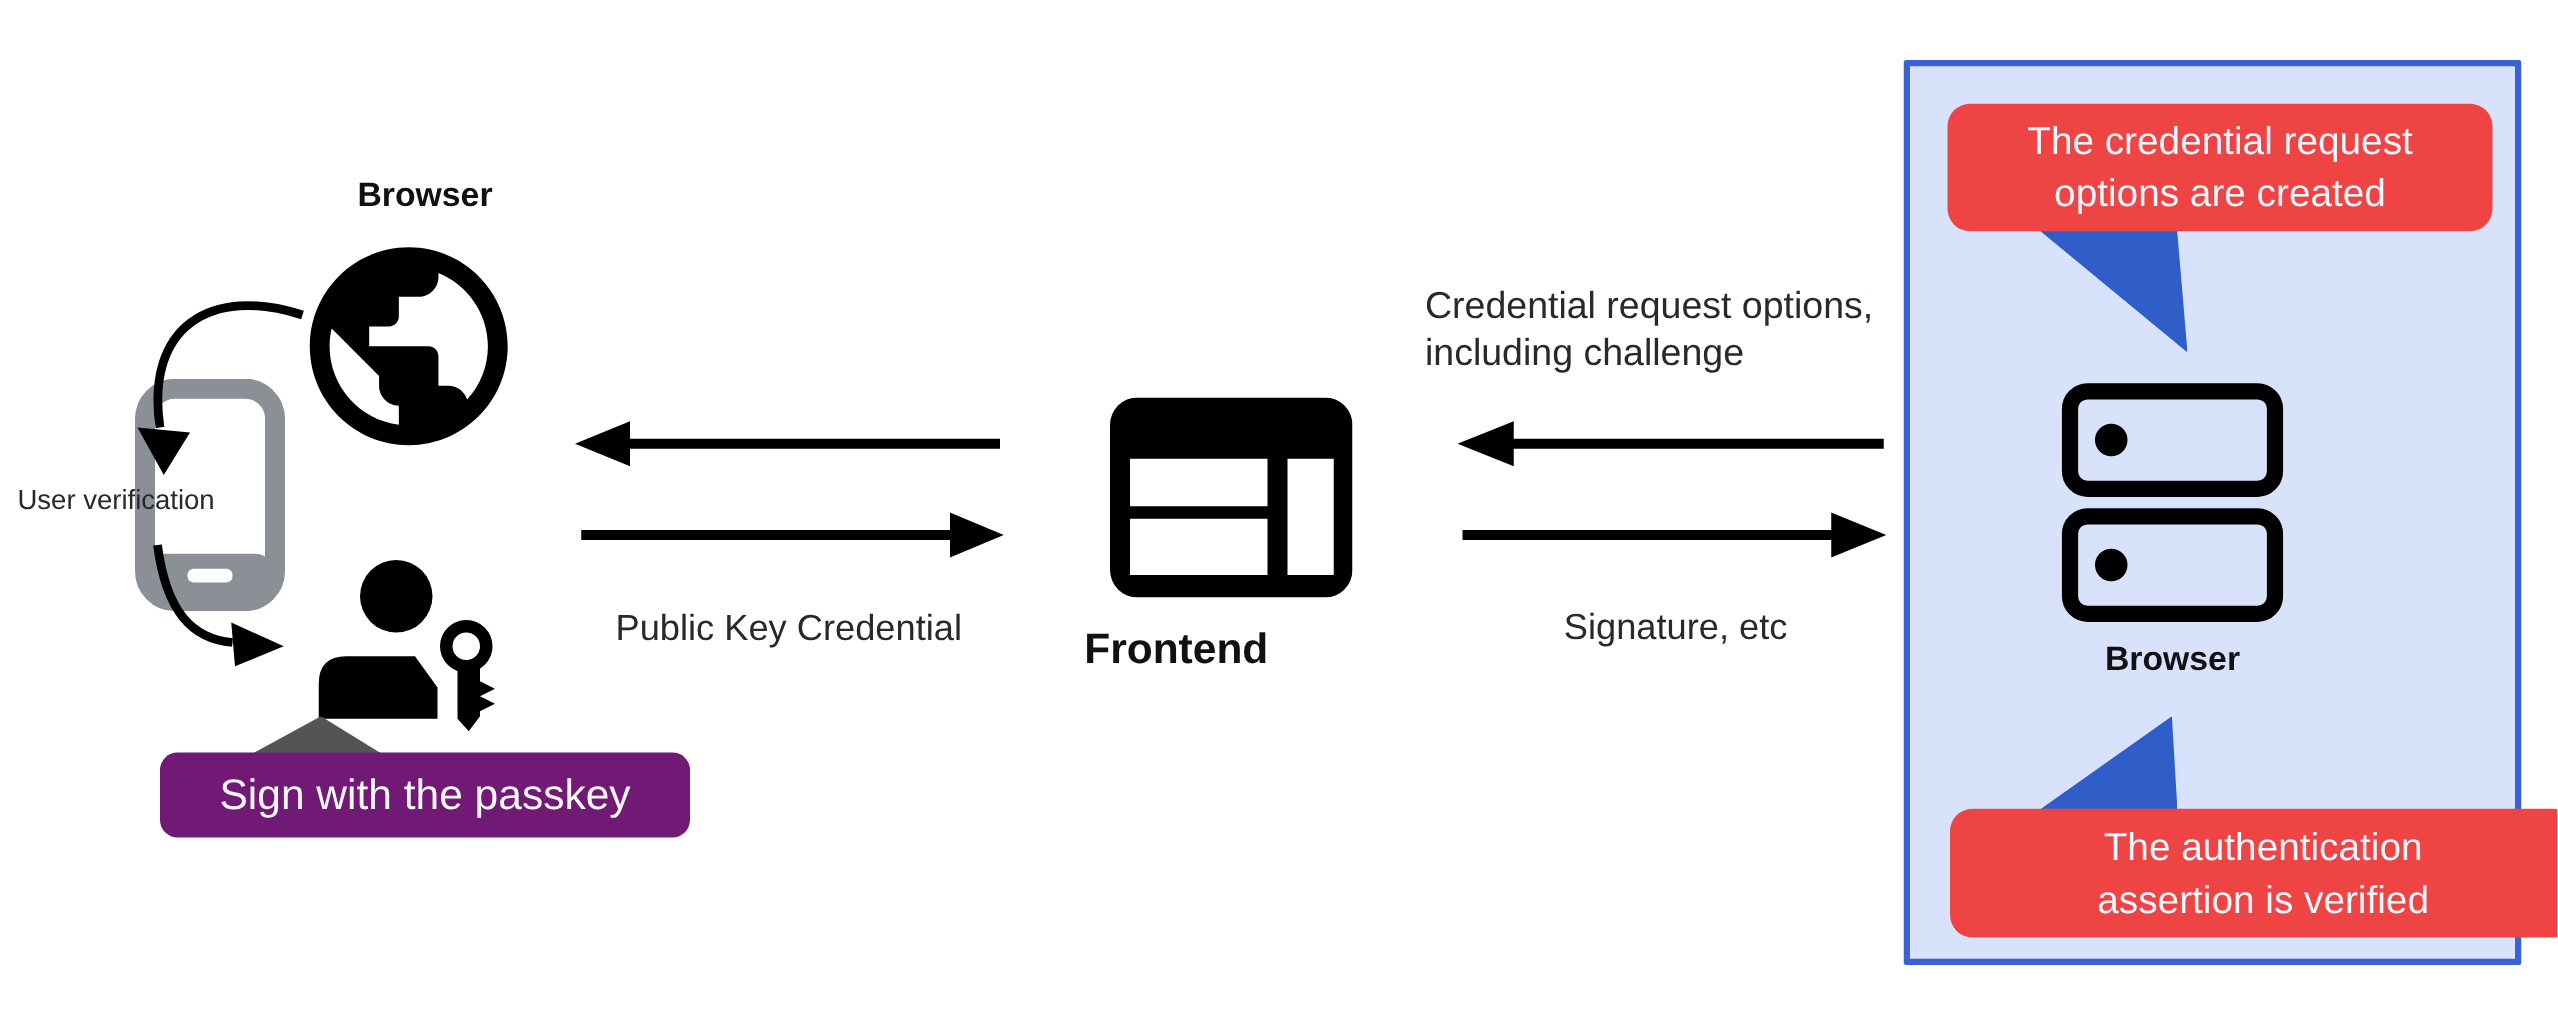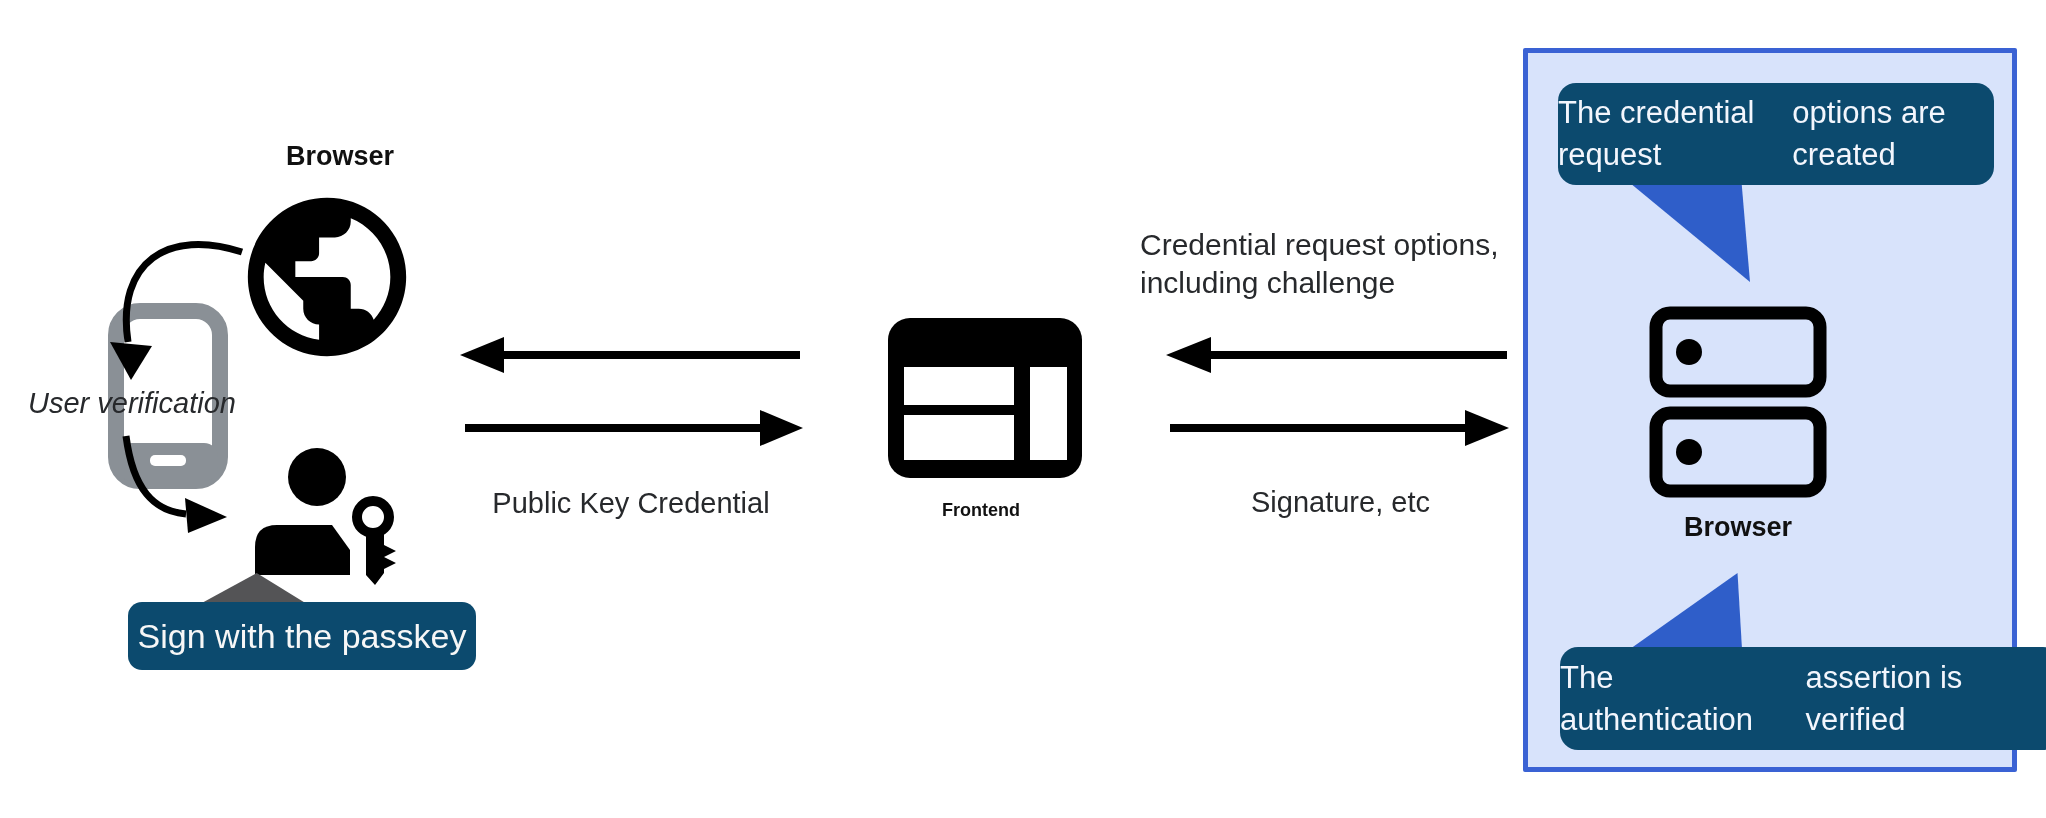--- a/index.html
+++ b/index.html
@@ -9,50 +9,50 @@
   }
   .abs { position:absolute; }
   .bold-label { font-weight:700; color:#111; }
   .caption { color:#27292c; }
   .center { text-align:center; }
 
   
   .browser-label { left:240px; top:141px; width:200px; font-size:27px; }
   .globe-svg { left:232px; top:182px; }
   .phone-svg { left:108px; top:303px; z-index:1; }
-  .user-verification { left:28px; top:387px; font-size:29px; z-index:4;font-style:italic; }
+  .user-verification { left:14px; top:387px; font-size:22px; z-index:4; }
   .person-svg { left:250px; top:445px; z-index:2; }
   .passkey-badge {
-    left:128px; top:602px; width:348px; height:68px; background:#0c4a6e;
+    left:128px; top:602px; width:424px; height:68px; background:#701a75;
     border-radius:14px; color:#f7f7f7; font-size:34px; display:flex;
     align-items:center; justify-content:center; z-index:3;
   }
   .passkey-notch {
     left:200px; top:573px; width:107px; height:31px; background:#545456;
     clip-path:polygon(53% 0, 0 100%, 100% 100%); z-index:3;
   }
 
   
   .code-caption { left:457px; top:268px; font-size:26px; font-family:"DejaVu Sans Mono", monospace; color:#1c1c1e; }
   .public-key-caption { left:458px; top:487px; width:346px; font-size:29px; }
   .frontend-svg { left:888px; top:318px; }
-  .frontend-label { left:884px; top:500px; width:194px; font-size:18px; }
+  .frontend-label { left:844px; top:500px; width:194px; font-size:34px; }
 
   
   .request-caption { left:1140px; top:226px; font-size:30px; line-height:38px; }
   .signature-caption { left:1172px; top:486px; width:337px; font-size:29px; }
 
   
   .server-panel {
     left:1523px; top:48px; width:494px; height:724px; box-sizing:border-box;
     background:#d8e3fb; border:5px solid #3a62d4; border-radius:2px;
   }
   .callout {
-    background:#0c4a6e; color:#f3f6fd; border-radius:18px; font-size:31px;
-    line-height:42px; display:flex; flex-direction:row; align-items:center;
+    background:#ef4444; color:#f3f6fd; border-radius:18px; font-size:31px;
+    line-height:42px; display:flex; flex-direction:column; align-items:center;
     justify-content:center; z-index:2;
   }
   .callout-top { left:1558px; top:83px; width:436px; height:102px; }
   .callout-bottom { left:1560px; top:647px; width:501px; height:103px; }
   .tail-top {
     left:1630px; top:183px; width:120px; height:99px; background:#2f5ec9;
     clip-path:polygon(0% 0%, 93% 0%, 100% 100%); z-index:1;
   }
   .tail-bottom {
     left:1630px; top:573px; width:112px; height:76px; background:#2f5ec9;

